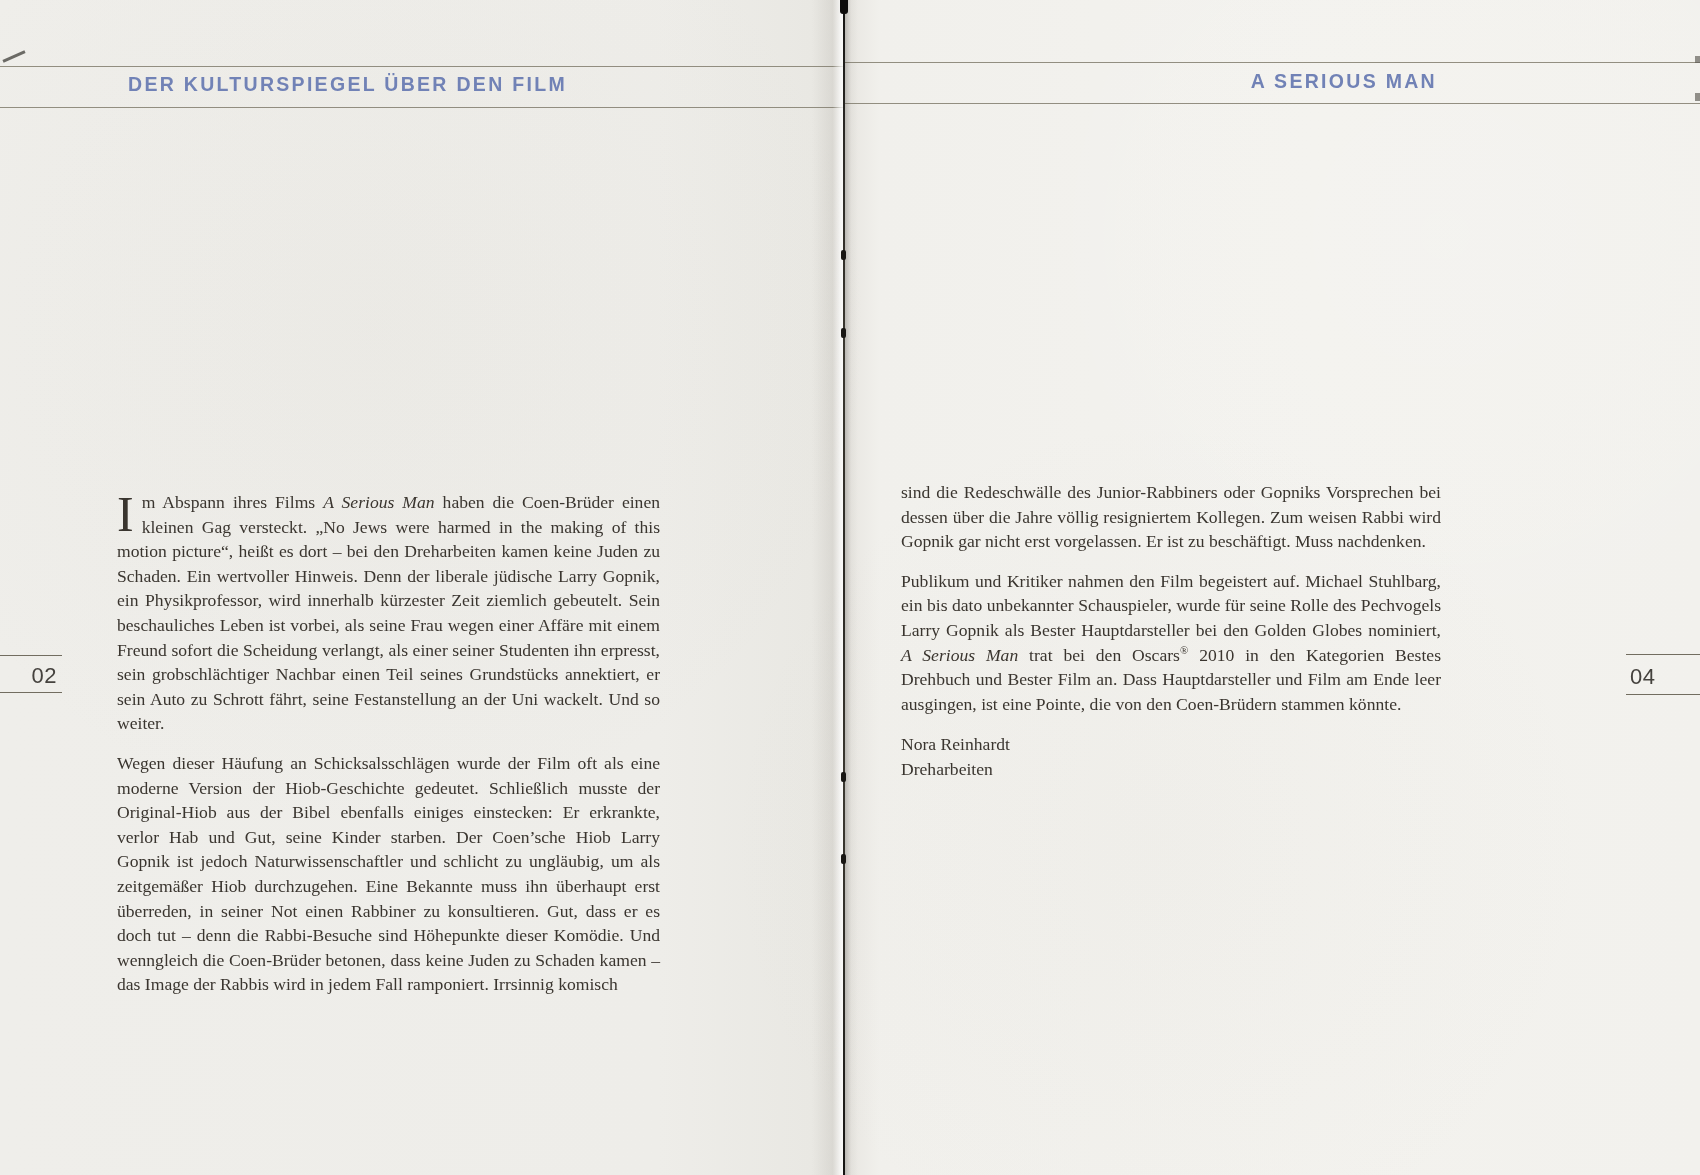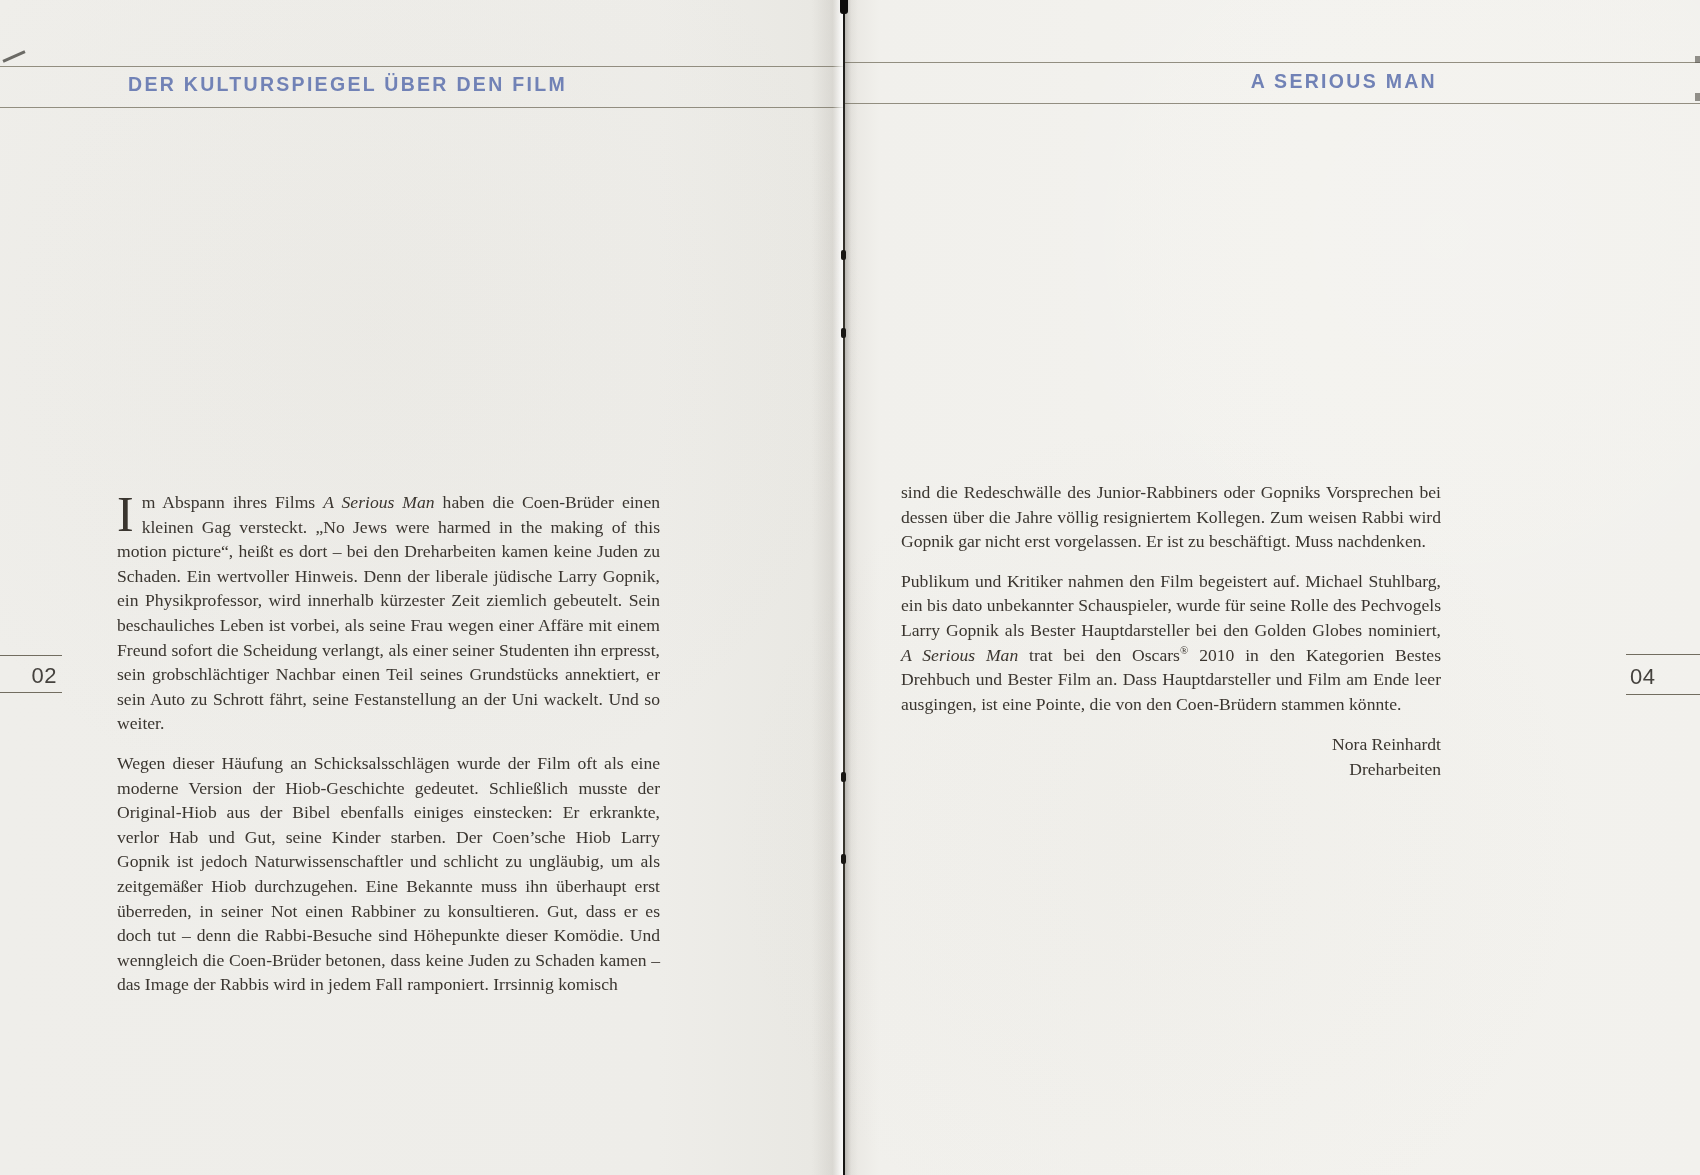--- a/index.html
+++ b/index.html
@@ -76,21 +76,21 @@
   .dropcap {
     float: left;
     font-size: 50px;
     line-height: 41px;
     padding: 4px 8px 0 0;
     color: #3a352f;
   }
 
   .signature {
     margin-top: 16px;
-    text-align: right;
+    text-align: left;
   }
   .signature div { line-height: 24.6px; }
 
   
   .fold-band {
     position: absolute; top: 0; left: 812px; width: 46px; height: 1175px;
     background: linear-gradient(90deg,
       rgba(120,115,105,0)   0%,
       rgba(120,115,105,.10) 45%,
       rgba(255,255,255,.65) 62%,

